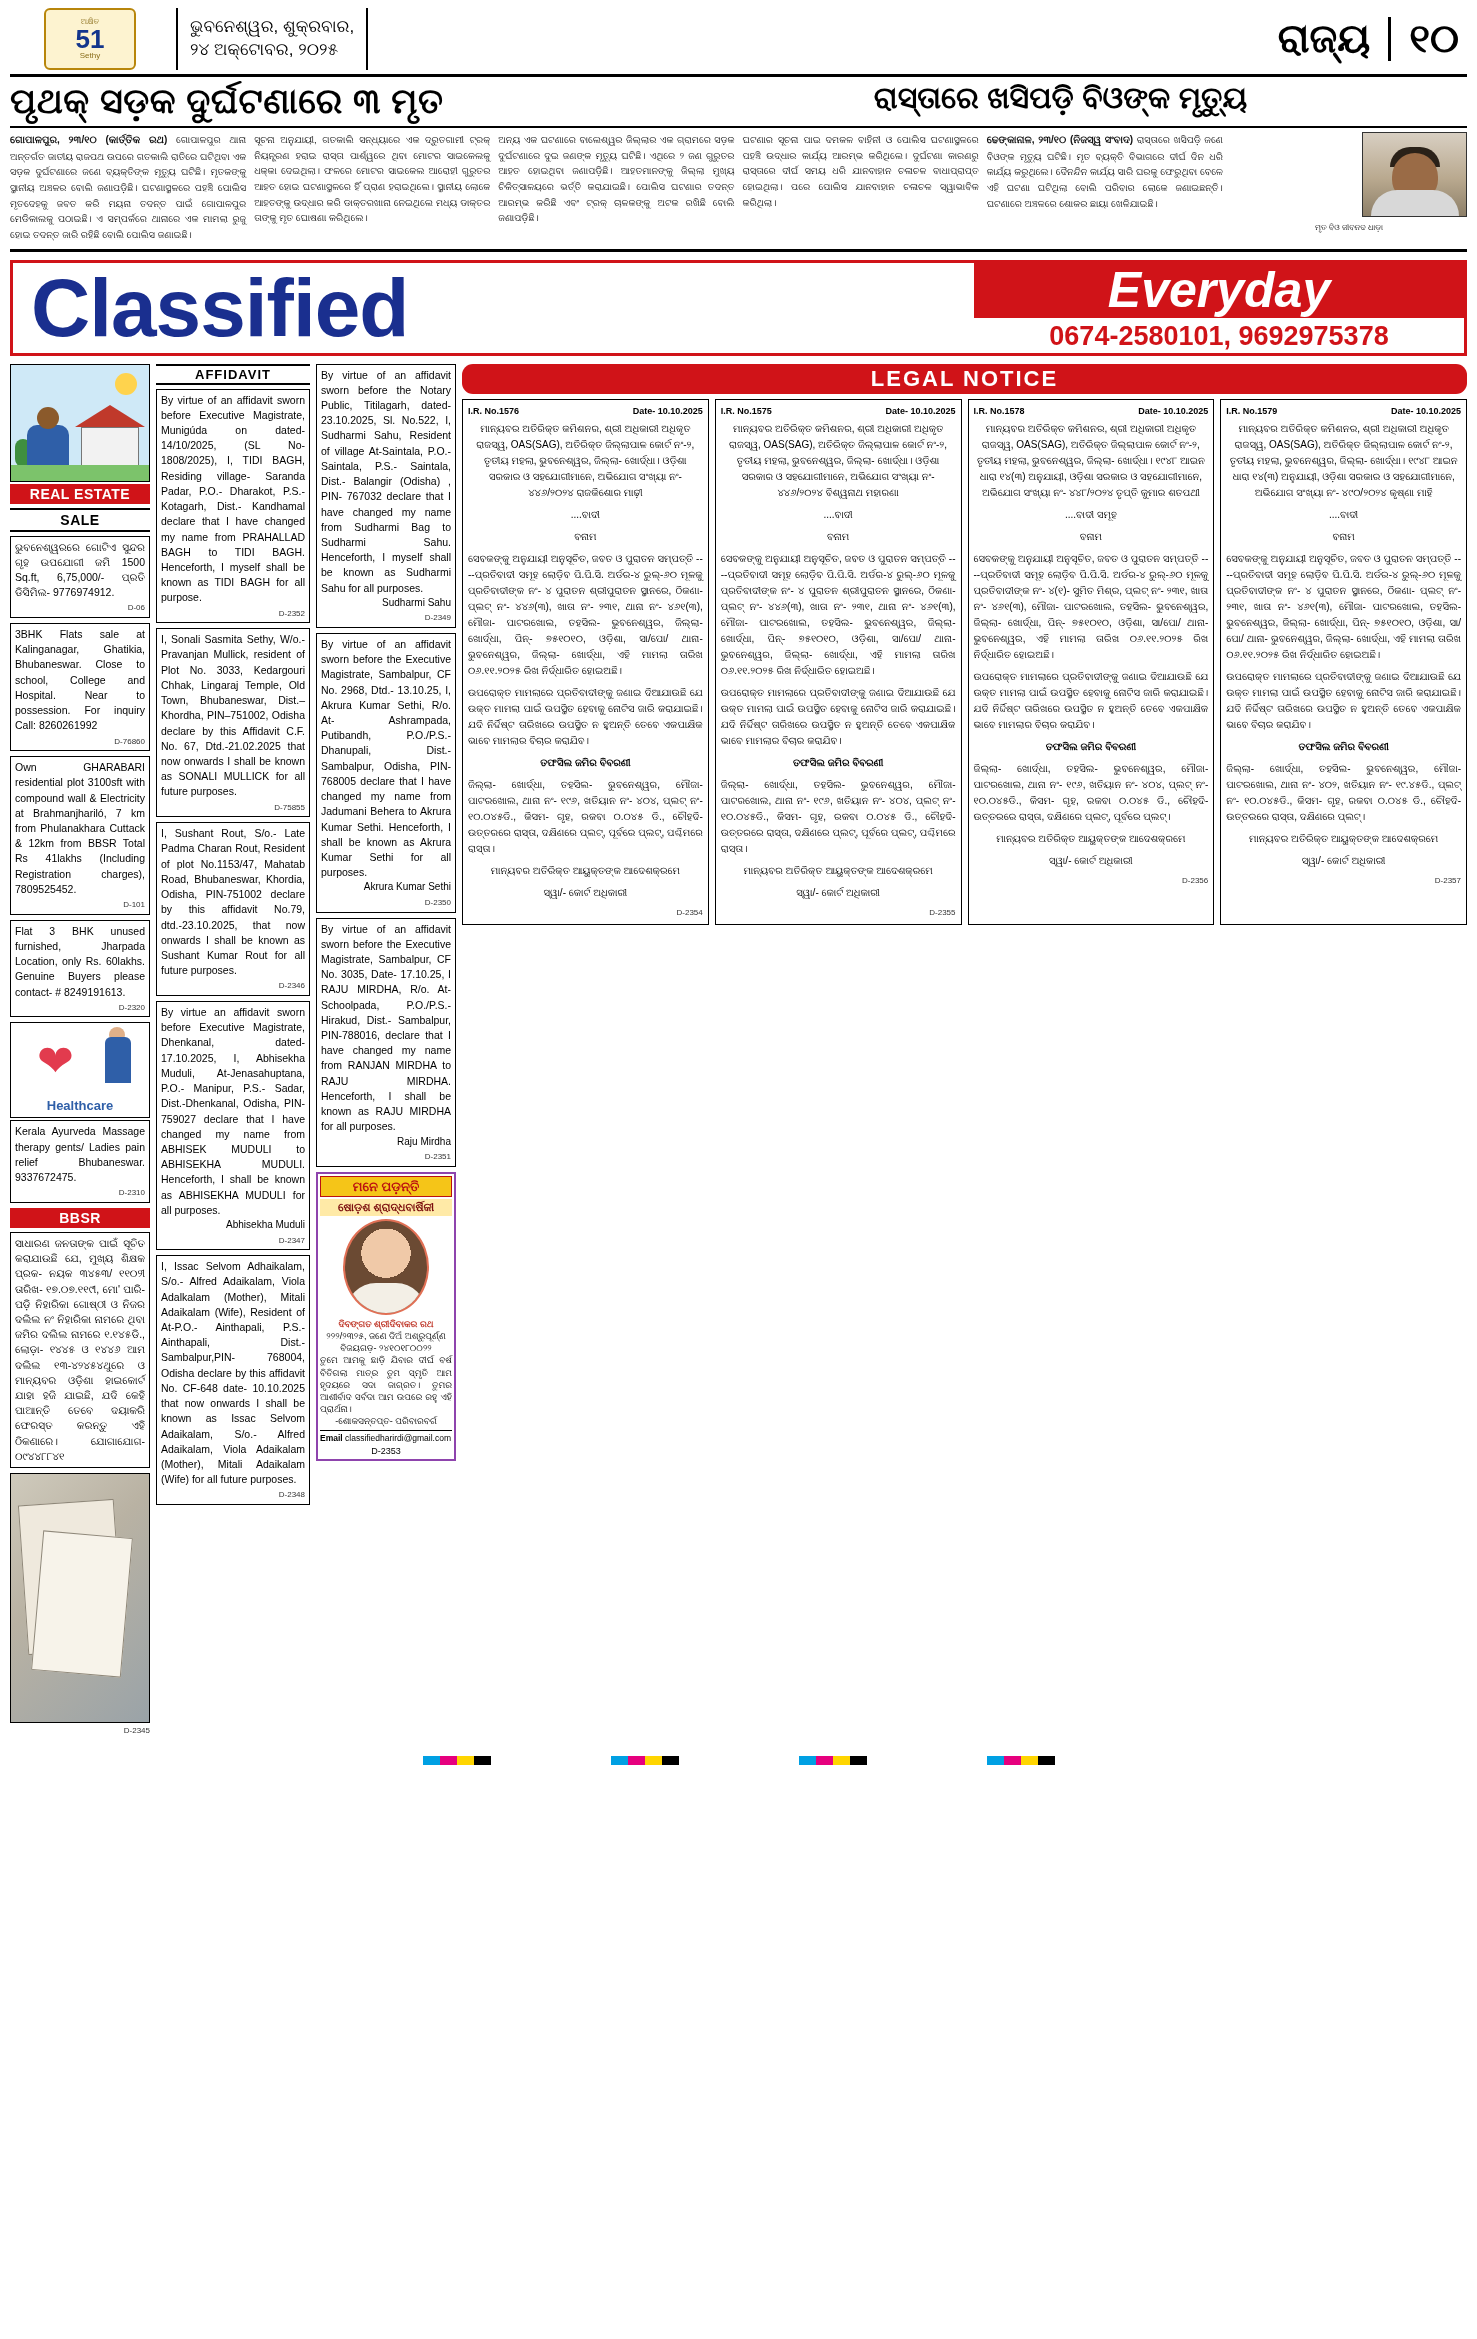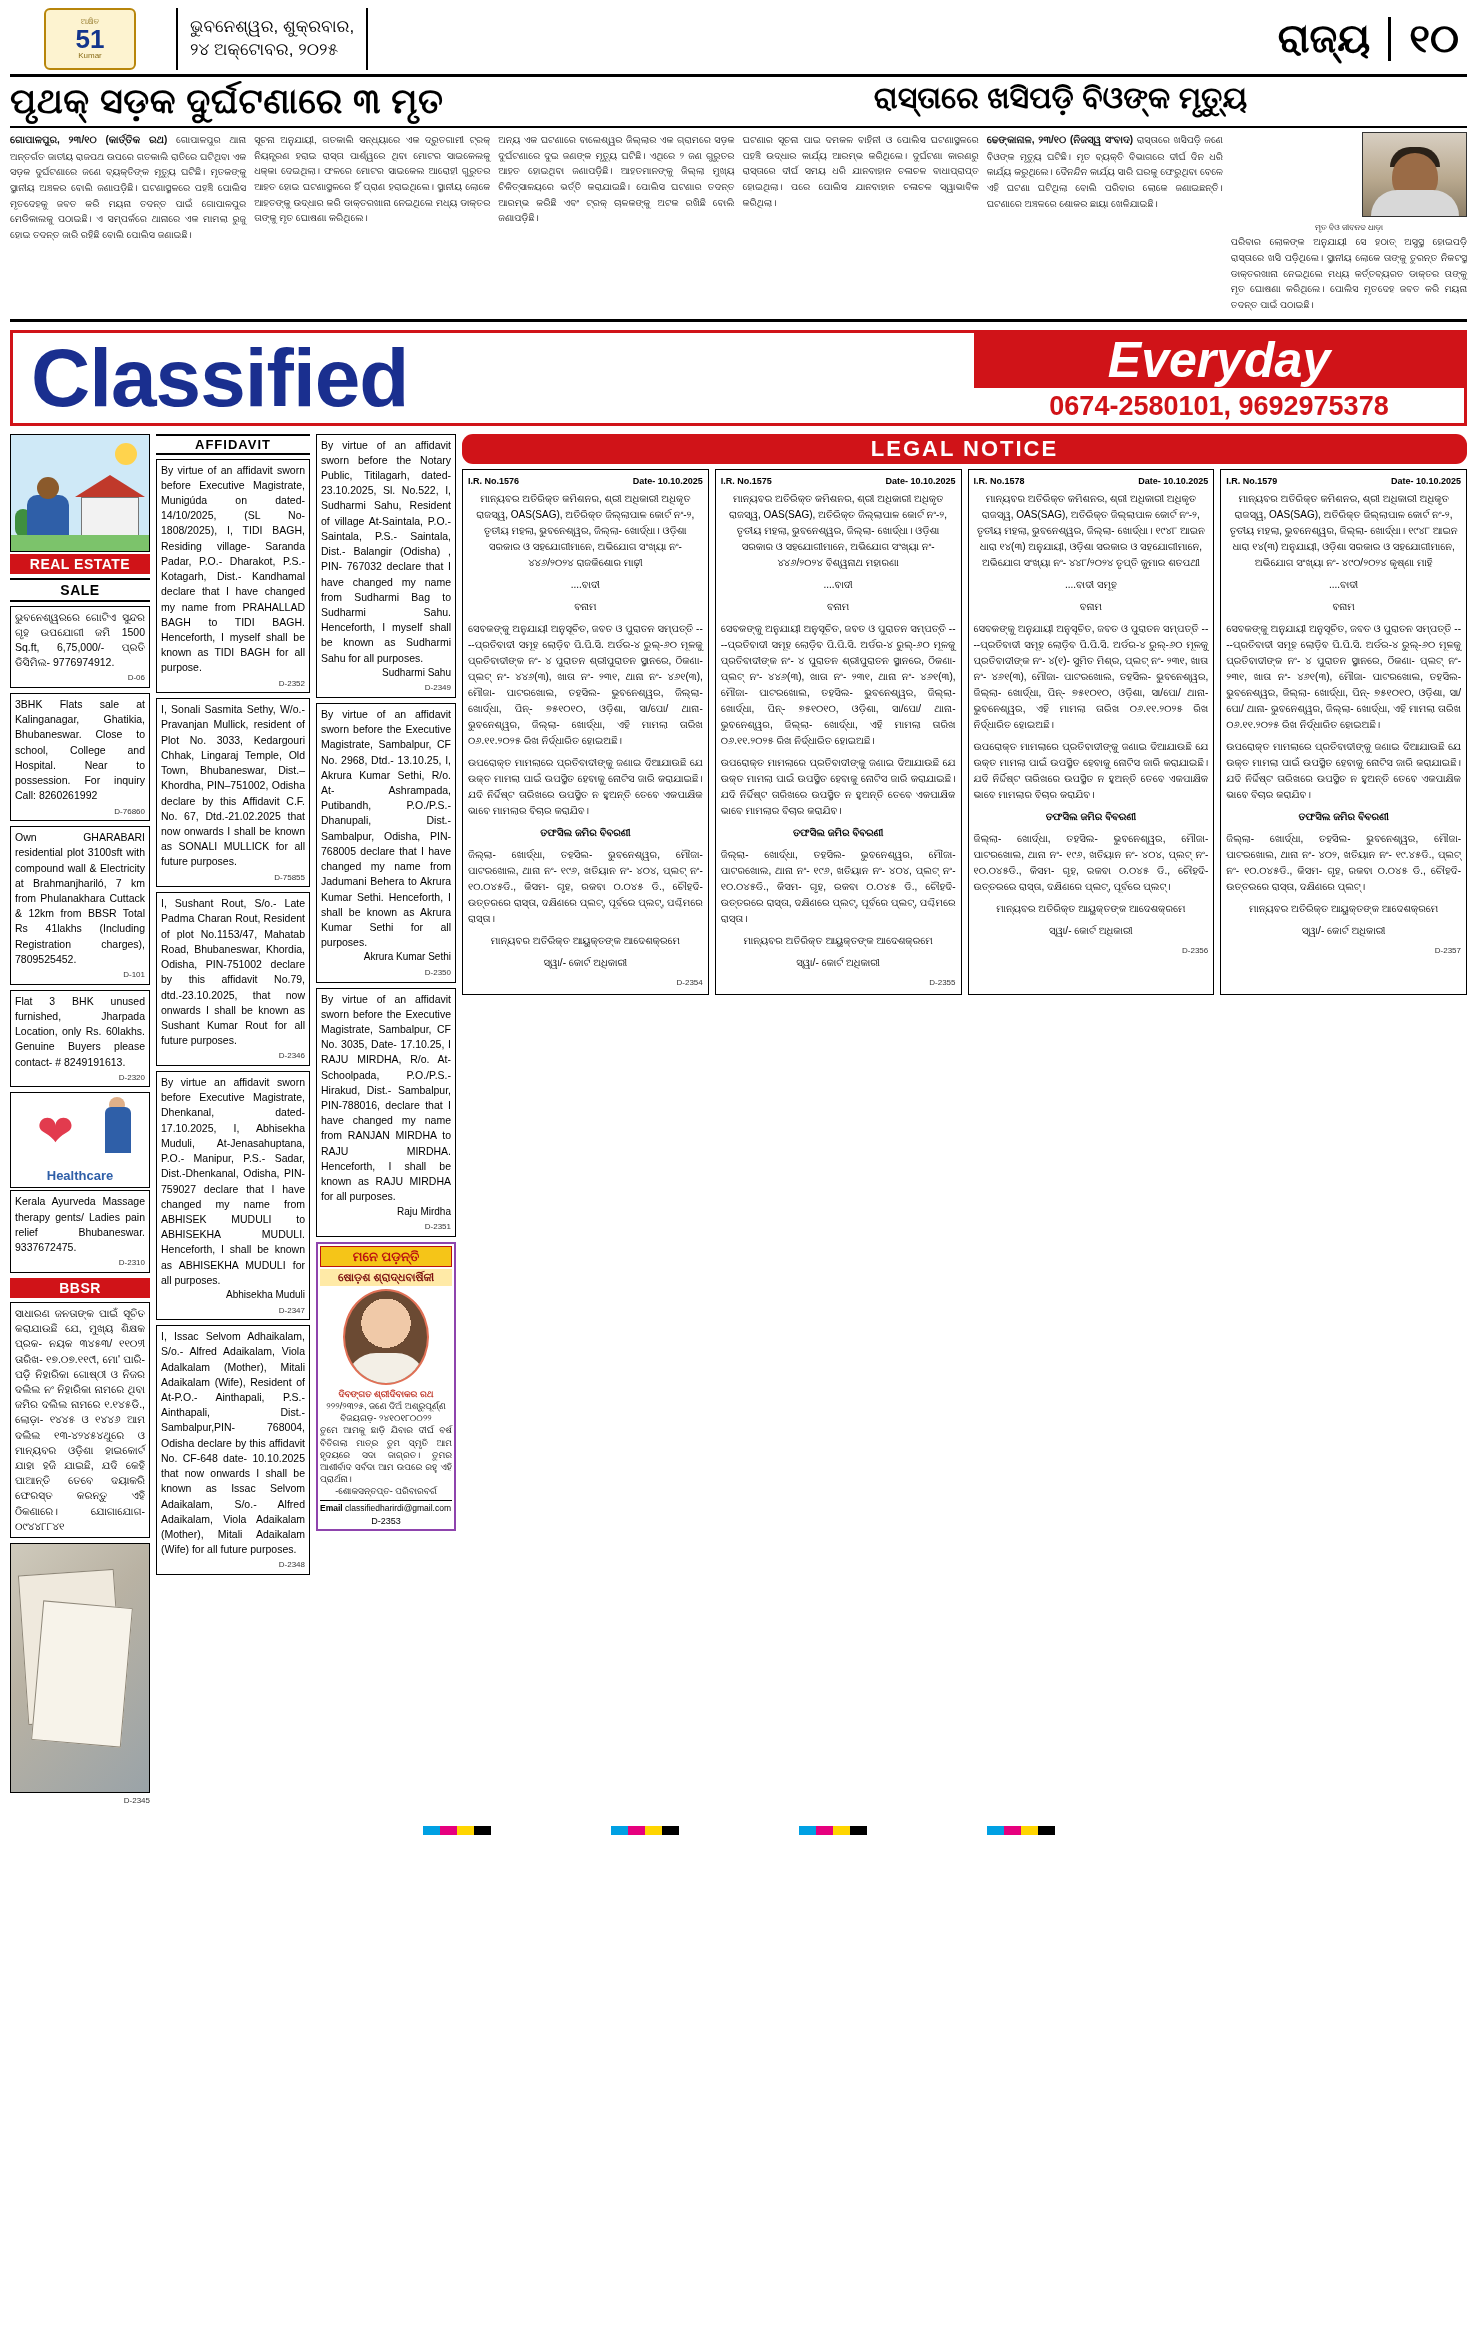--- a/index.html
+++ b/index.html
@@ -346,21 +346,21 @@
 </head>
 <body>
 
 <div class="page">
 
   <div class="masthead">
     <div class="logo-box">
       <div class="logo-seal">
         <span class="top">ଅକ୍ଷିତ</span>
         <span class="num">51</span>
-        <span class="yrs">Kumar</span>
+        <span class="yrs">Sethy</span>
       </div>
     </div>
     <div class="masthead-date">
       <span>ଭୁବନେଶ୍ୱର, ଶୁକ୍ରବାର,</span>
       <span>୨୪ ଅକ୍ଟୋବର, ୨୦୨୫</span>
     </div>
     <div class="masthead-spacer"></div>
     <div class="masthead-right">
       <span>ରାଜ୍ୟ</span>
       <span class="sep"></span>
@@ -391,21 +391,20 @@
       <span class="dateline">ଢେଙ୍କାନାଳ, ୨୩/୧୦ (ନିଜସ୍ୱ ସଂବାଦ)</span>
       <span>ରାସ୍ତାରେ ଖସିପଡ଼ି ଜଣେ ବିଓଙ୍କ ମୃତ୍ୟୁ ଘଟିଛି। ମୃତ ବ୍ୟକ୍ତି ବିଭାଗରେ ଦୀର୍ଘ ଦିନ ଧରି କାର୍ଯ୍ୟ କରୁଥିଲେ। ଦୈନନ୍ଦିନ କାର୍ଯ୍ୟ ସାରି ଘରକୁ ଫେରୁଥିବା ବେଳେ ଏହି ଘଟଣା ଘଟିଥିଲା ବୋଲି ପରିବାର ଲୋକେ ଜଣାଇଛନ୍ତି। ଘଟଣାରେ ଅଞ୍ଚଳରେ ଶୋକର ଛାୟା ଖେଳିଯାଇଛି।</span>
     </div>
     <div class="news-col with-photo">
       <div class="photo-box">
         <div class="hair"></div>
         <div class="face"></div>
         <div class="body"></div>
       </div>
       <div class="photo-cap">ମୃତ ବିଓ ଜୀବନଦ ଧାଡ଼ା</div>
-      <span>ପରିବାର ଲୋକଙ୍କ ଅନୁଯାୟୀ ସେ ହଠାତ୍ ଅସୁସ୍ଥ ହୋଇପଡ଼ି ରାସ୍ତାରେ ଖସି ପଡ଼ିଥିଲେ। ସ୍ଥାନୀୟ ଲୋକେ ତାଙ୍କୁ ତୁରନ୍ତ ନିକଟସ୍ଥ ଡାକ୍ତରଖାନା ନେଇଥିଲେ ମଧ୍ୟ କର୍ତ୍ତବ୍ୟରତ ଡାକ୍ତର ତାଙ୍କୁ ମୃତ ଘୋଷଣା କରିଥିଲେ। ପୋଲିସ ମୃତଦେହ ଜବତ କରି ମୟନା ତଦନ୍ତ ପାଇଁ ପଠାଇଛି।</span>
     </div>
   </div>
 
   <div class="classified-banner">
     <div class="classified-word">Classified</div>
     <div class="classified-right">
       <div class="everyday">Everyday</div>
       <div class="phones">0674-2580101, 9692975378</div>
     </div>
   </div>

